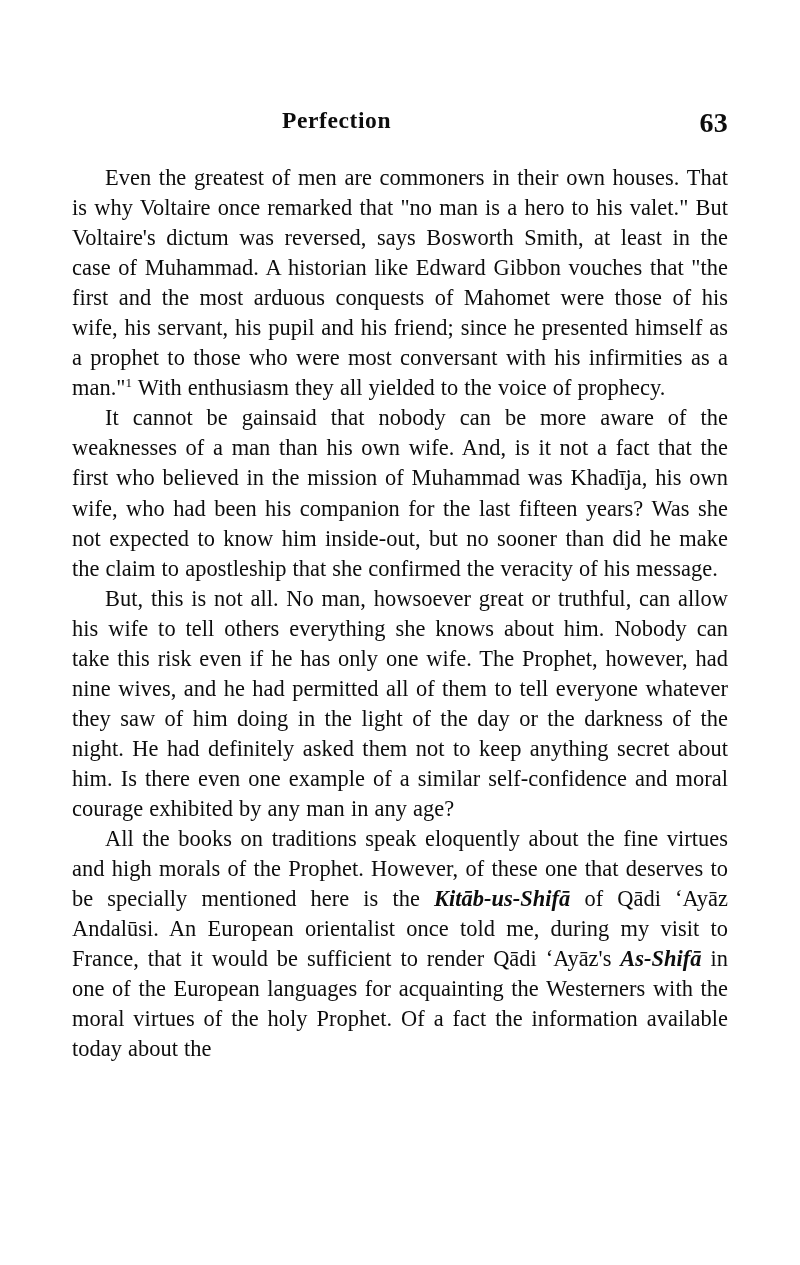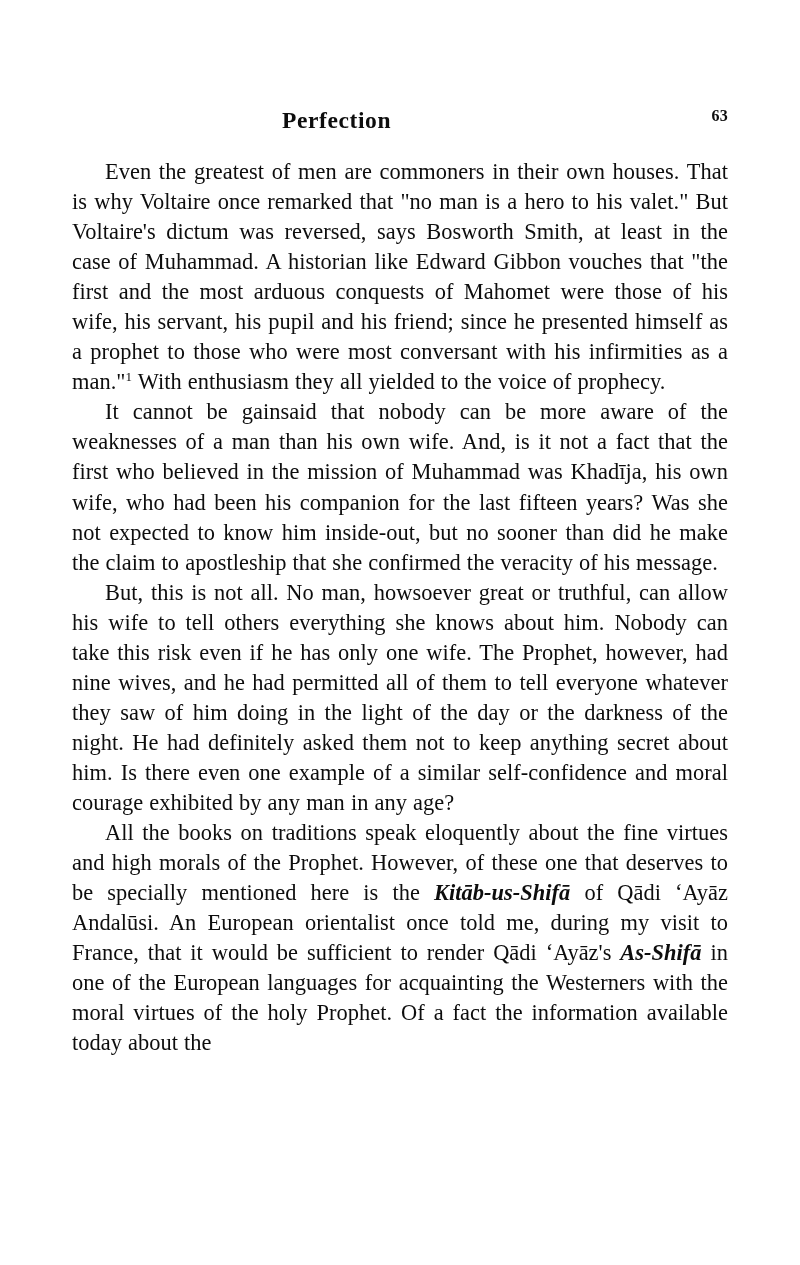--- a/index.html
+++ b/index.html
@@ -30,30 +30,30 @@
     left: 210px;
     top: 0;
     font-size: 23.5px;
     font-weight: 700;
     letter-spacing: 0.6px;
   }
   #running-head .rh-folio {
     position: absolute;
     right: 0;
     top: 0;
-    font-size: 16px;
+    font-size: 28px;
     font-weight: 700;
     letter-spacing: 0.3px;
   }
 
   
   #body-text {
     position: absolute;
     left: 72px;
-    top: 157px;
+    top: 163px;
     width: 656px;
   }
   .para {
     margin: 0;
     text-align: justify;
     text-align-last: left;
     font-size: 22.4px;
     line-height: 30.05px;
     letter-spacing: 0.05px;
     word-spacing: 0.4px;

